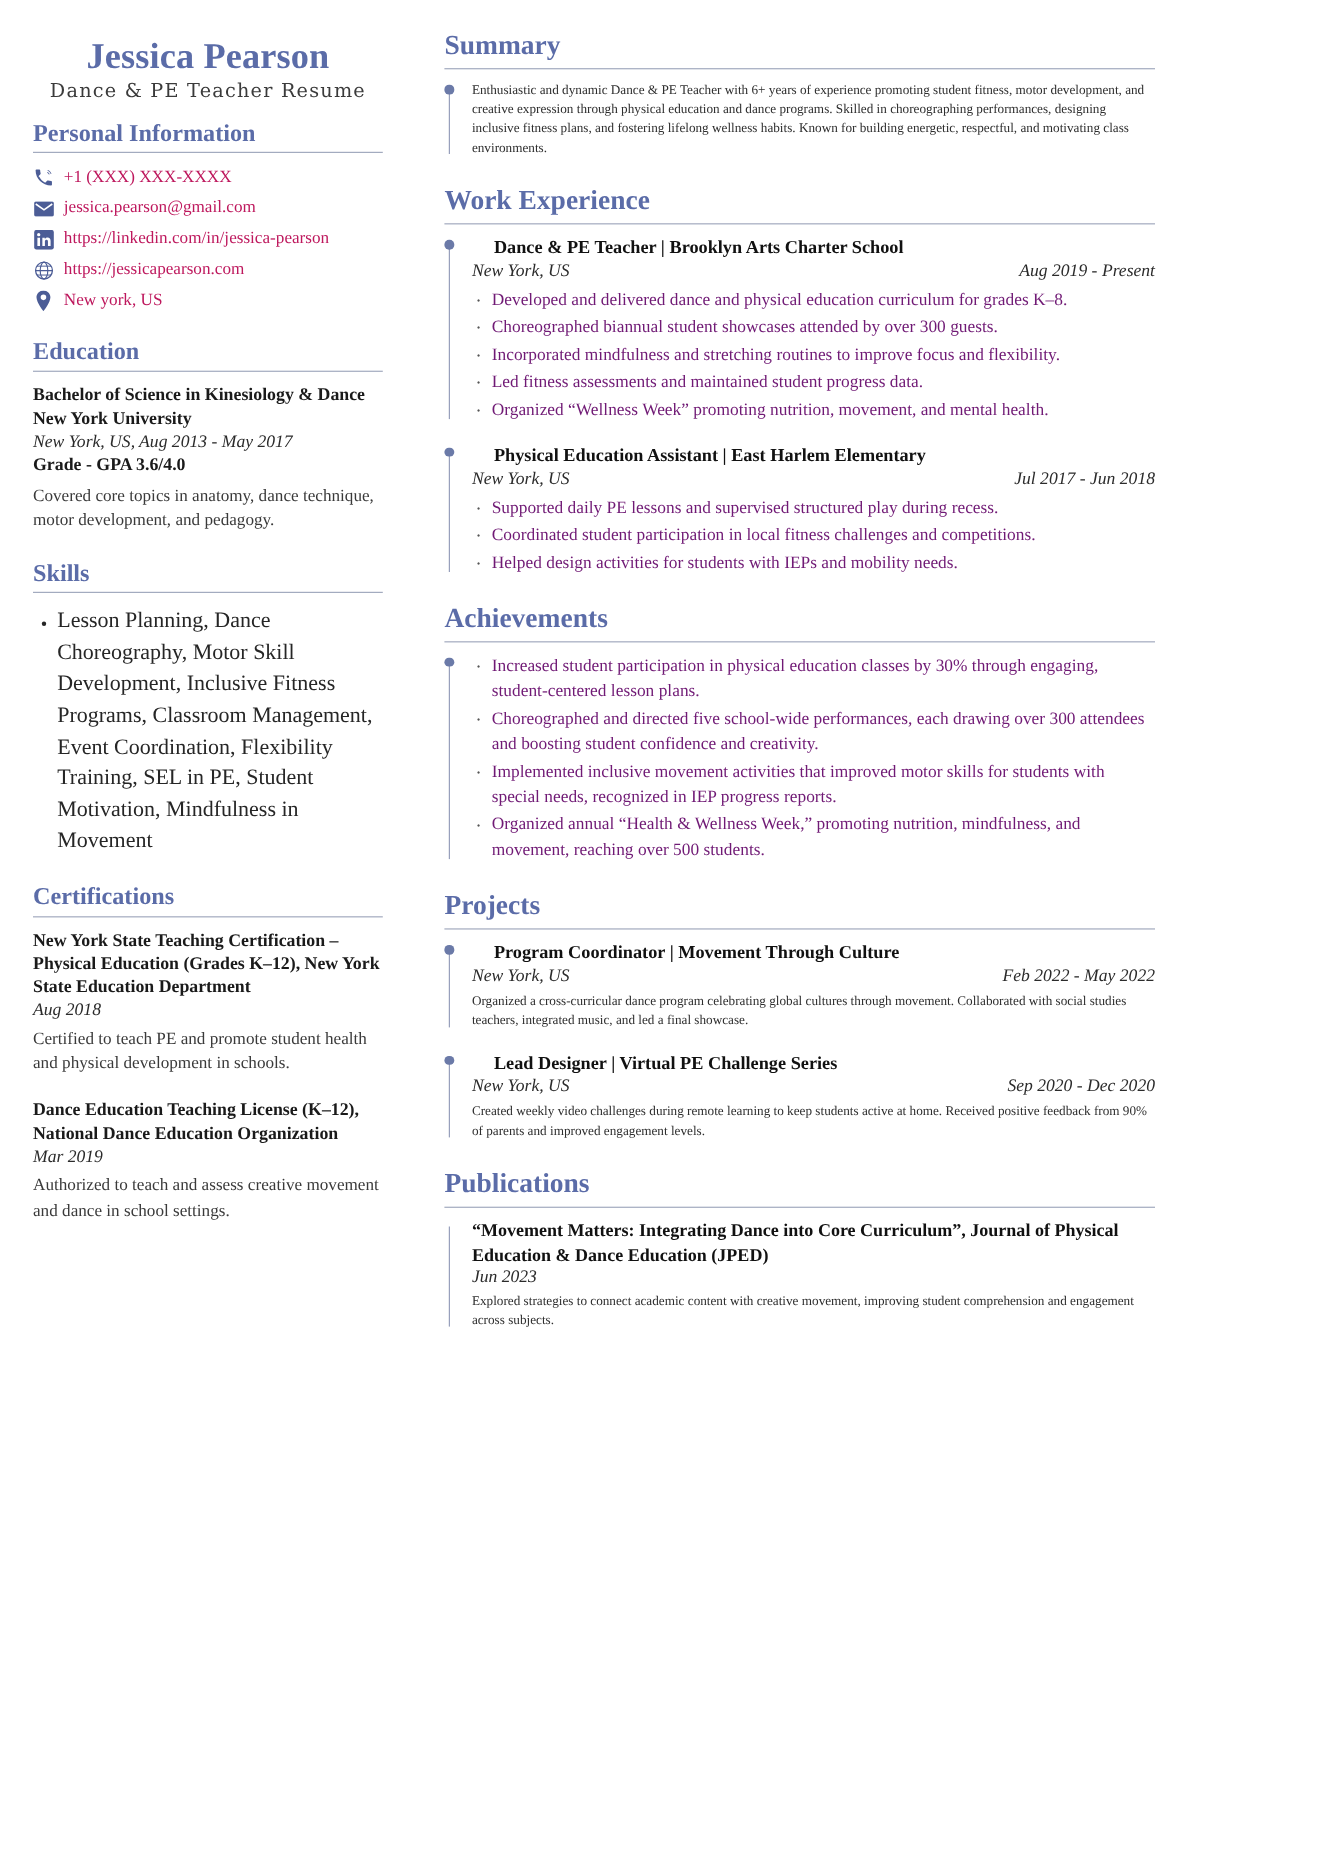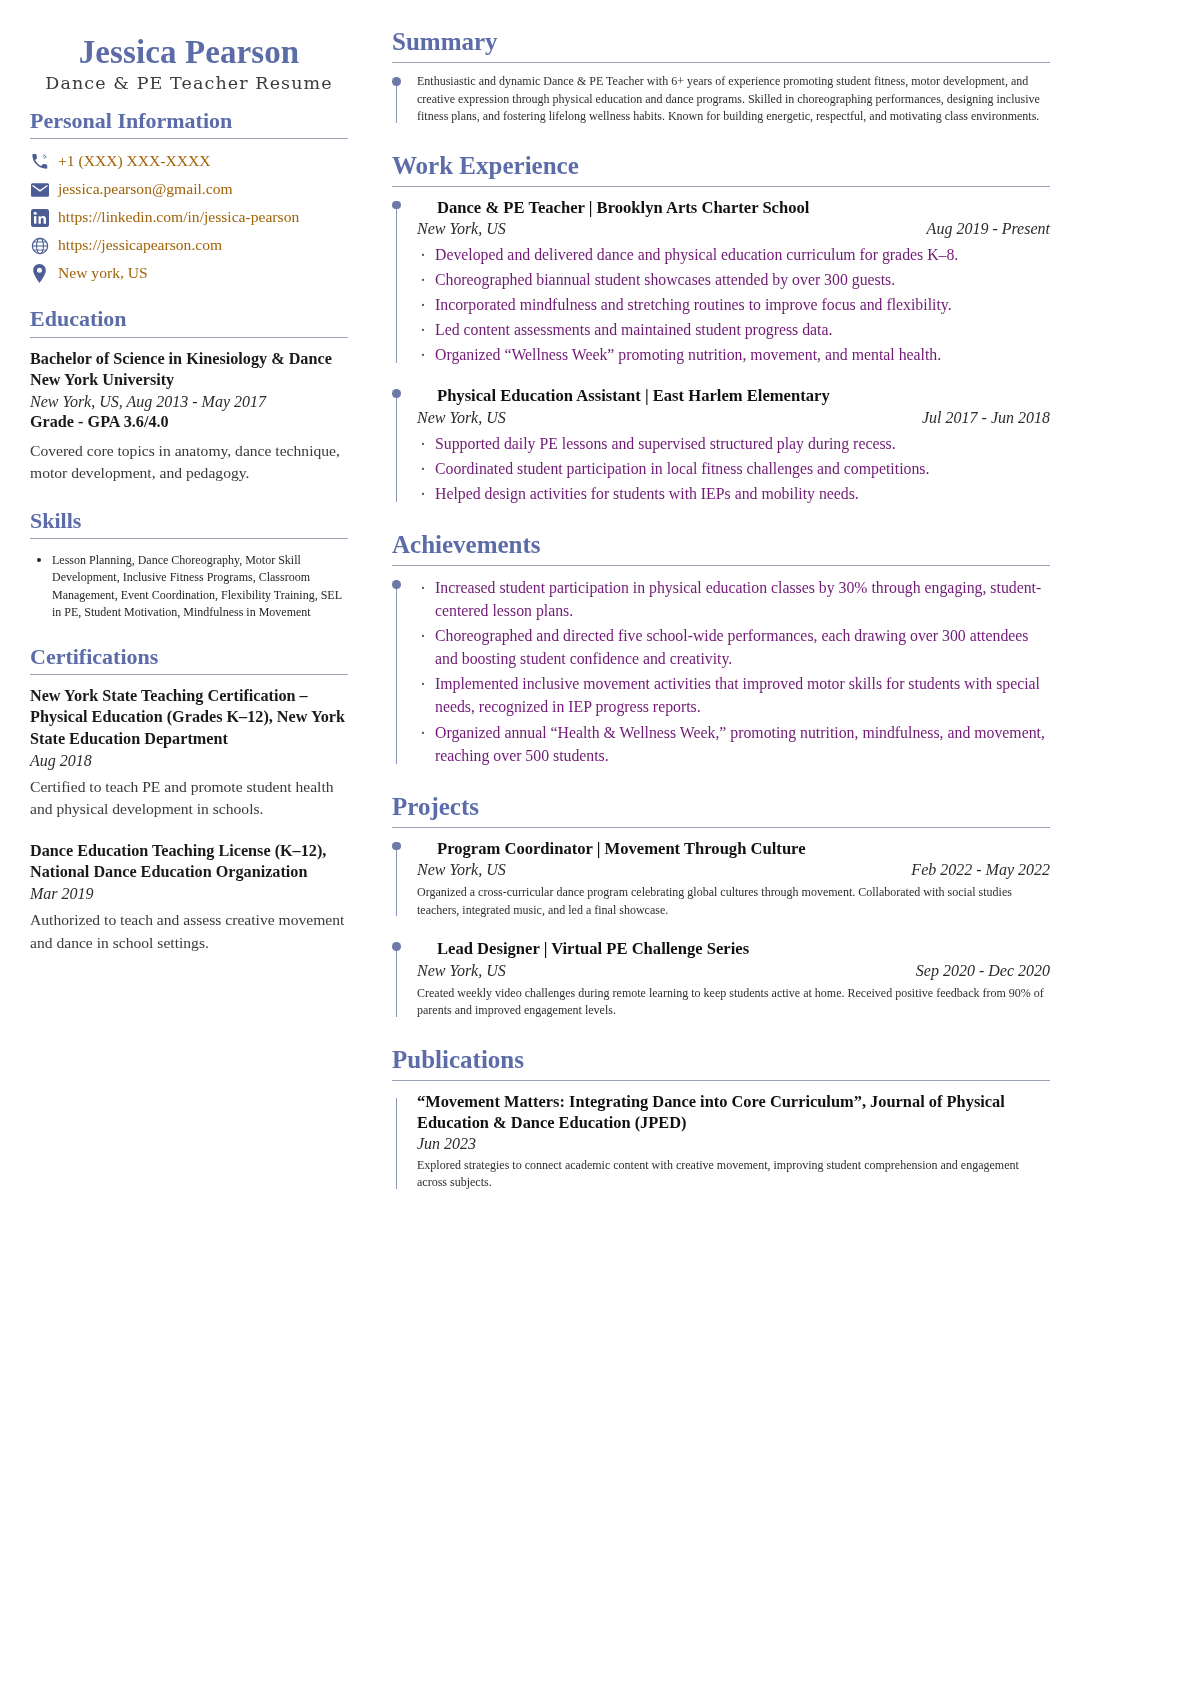--- a/index.html
+++ b/index.html
@@ -14,21 +14,21 @@
     color: #262626;
     overflow: hidden;
   }
   .page {
     position: relative;
     width: 1080px;
     height: 1697px;
     box-sizing: border-box;
     padding: 28px 30px 20px 30px;
     display: flex;
-    gap: 0px;
+    gap: 12px;
   }
 
   
   .col-left {
     width: 340px;
     flex: 0 0 340px;
     padding-right: 22px;
     box-sizing: border-box;
   }
   .name {
@@ -65,21 +65,21 @@
   }
   .sec-block { margin-bottom: 22px; }
 
   .contact-row {
     display: flex;
     align-items: center;
     gap: 9px;
     margin-bottom: 7px;
     font-size: 15.6px;
     line-height: 1.32;
-    color: #a16207;
+    color: #be185d;
   }
   .contact-row .ico {
     flex: 0 0 19px;
     width: 19px;
     height: 19px;
     margin-top: 2px;
     display: flex;
     align-items: center;
     justify-content: center;
   }
@@ -115,21 +115,21 @@
     line-height: 1.45;
     color: #3a3a3a;
     margin-top: 5px;
   }
   .cert-item { margin-bottom: 20px; }
   .cert-item:last-child { margin-bottom: 0; }
 
   .skills-list {
     margin: 0;
     padding-left: 22px;
-    font-size: 12px;
+    font-size: 20px;
     line-height: 1.43;
     color: #262626;
   }
   .skills-list li::marker { font-size: 14px; }
 
   
   .col-right {
     flex: 1 1 auto;
     padding-left: 22px;
     box-sizing: border-box;
@@ -362,21 +362,21 @@
       <div class="tl entry">
         <div class="job-title">Dance &amp; PE Teacher | Brooklyn Arts Charter School</div>
         <div class="job-meta">
           <span class="job-loc">New York, US</span>
           <span class="job-date">Aug 2019 - Present</span>
         </div>
         <ul class="dash-list">
           <li>Developed and delivered dance and physical education curriculum for grades K–8.</li>
           <li>Choreographed biannual student showcases attended by over 300 guests.</li>
           <li>Incorporated mindfulness and stretching routines to improve focus and flexibility.</li>
-          <li>Led content assessments and maintained student progress data.</li>
+          <li>Led fitness assessments and maintained student progress data.</li>
           <li>Organized “Wellness Week” promoting nutrition, movement, and mental health.</li>
         </ul>
       </div>
 
       <div class="tl entry">
         <div class="job-title">Physical Education Assistant | East Harlem Elementary</div>
         <div class="job-meta">
           <span class="job-loc">New York, US</span>
           <span class="job-date">Jul 2017 - Jun 2018</span>
         </div>

